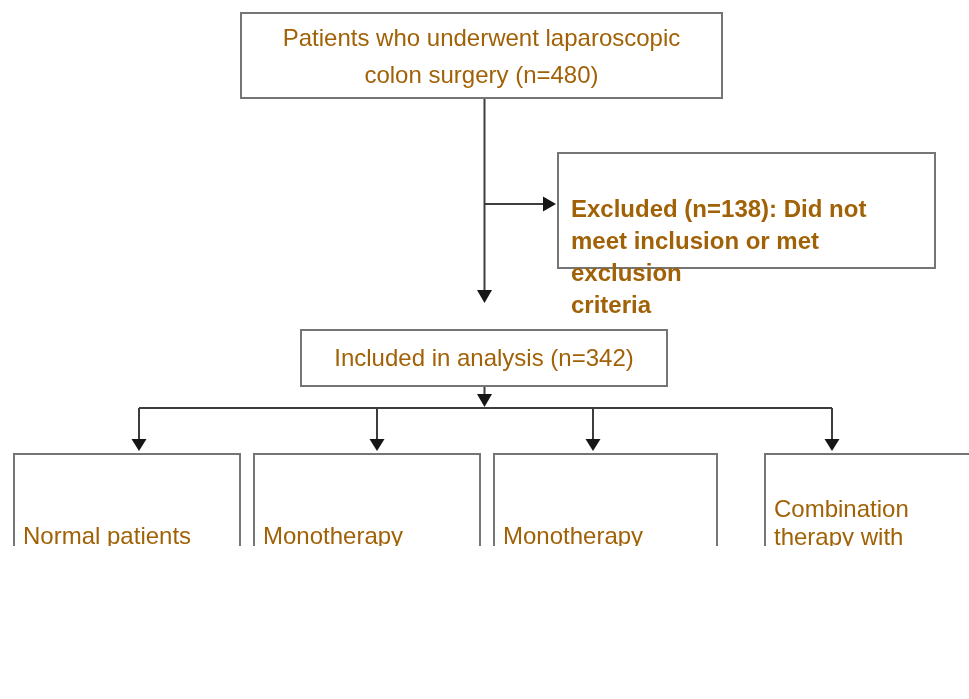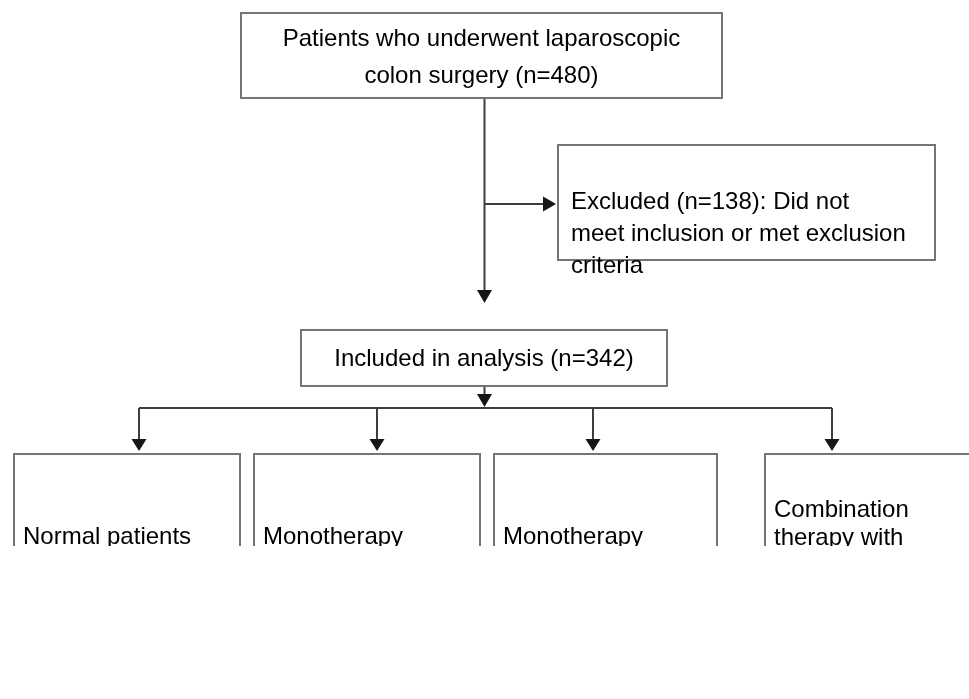--- a/index.html
+++ b/index.html
@@ -6,21 +6,21 @@
     margin: 0;
     padding: 0;
     background: #ffffff;
   }
   .canvas {
     position: relative;
     width: 969px;
     height: 546px;
     background: #ffffff;
     font-family: "Liberation Sans", sans-serif;
-    color: #000000;
+    color: #a16207;
     overflow: hidden;
   }
   .connectors {
     position: absolute;
     left: 0;
     top: 0;
     width: 969px;
     height: 699px;
   }
   .connectors line {
@@ -47,25 +47,26 @@
     align-items: center;
     justify-content: center;
     text-align: center;
   }
   .node-enrolled {
     left: 240px; top: 12px;
     width: 483px; height: 87px;
     line-height: 37px;
   }
   .node-excluded {
-    left: 557px; top: 144px;
+    left: 557px; top: 152px;
     width: 379px; height: 117px;
     line-height: 32px;
     padding: 7px 12px;
     text-align: left;
+    font-weight: bold;
   }
   .node-included {
     left: 300px; top: 305px;
     width: 368px; height: 58px;
     line-height: 30px;
     margin-top: 24px;
   }
   .group-box {
     top: 453px;
     height: 231px;

